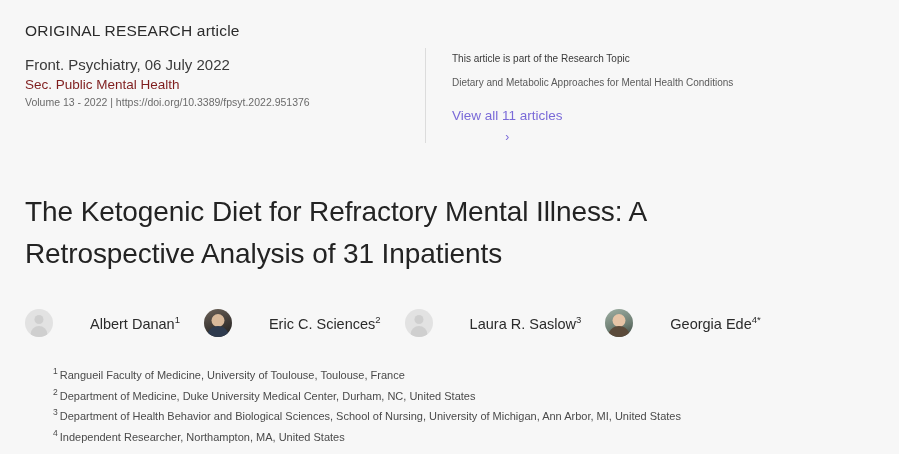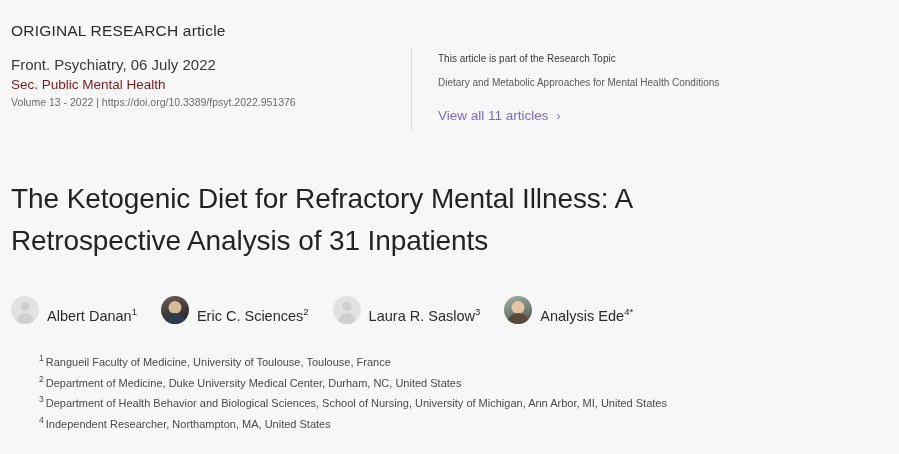--- a/index.html
+++ b/index.html
@@ -12,21 +12,21 @@
     background: #f7f7f7;
     font-family: "Liberation Sans", sans-serif;
     color: #2b2b2b;
     overflow: hidden;
   }
   .page {
     position: relative;
     width: 899px;
     height: 334px;
     box-sizing: border-box;
-    padding: 0 11px;
+    padding: 0 25px;
   }
 
   
   .header {
     display: flex;
     align-items: flex-start;
     padding-top: 22px;
   }
   .header-left {
     width: 400px;
@@ -76,20 +76,21 @@
     margin-top: 2px;
   }
   .view-all {
     margin-top: 14px;
     font-size: 13.5px;
     color: #7a6ad8;
     display: inline-flex;
     align-items: center;
     gap: 8px;
     cursor: pointer;
+    flex-direction: column;
   }
   .view-all .chev {
     font-size: 12px;
     color: #7a6ad8;
     line-height: 1;
   }
 
   
   .title {
     margin-top: 48px;
@@ -103,22 +104,23 @@
 
   
   .authors {
     margin-top: 34px;
     display: flex;
     align-items: center;
     flex-wrap: wrap;
   }
   .author {
     display: flex;
-    align-items: flex-end;
+    align-items: center;
     margin-right: 24px;
+    gap: 29px;
   }
   .avatar {
     width: 28px;
     height: 28px;
     border-radius: 50%;
     background: #e2e2e2;
     margin-right: 8px;
     position: relative;
     overflow: hidden;
     flex: 0 0 28px;
@@ -263,21 +265,21 @@
       <span class="author-name"><span>Eric C. Sciences</span><sup>2</sup></span>
     </div>
 
     <div class="author">
       <span class="avatar ph"></span>
       <span class="author-name"><span>Laura R. Saslow</span><sup>3</sup></span>
     </div>
 
     <div class="author">
       <span class="avatar photo-b"></span>
-      <span class="author-name"><span>Analysis Ede</span><sup>4*</sup></span>
+      <span class="author-name"><span>Georgia Ede</span><sup>4*</sup></span>
     </div>
 
   </div>
 
   <div class="affiliations">
     <div class="affil"><sup>1</sup><span>Rangueil Faculty of Medicine, University of Toulouse, Toulouse, France</span></div>
     <div class="affil"><sup>2</sup><span>Department of Medicine, Duke University Medical Center, Durham, NC, United States</span></div>
     <div class="affil"><sup>3</sup><span>Department of Health Behavior and Biological Sciences, School of Nursing, University of Michigan, Ann Arbor, MI, United States</span></div>
     <div class="affil"><sup>4</sup><span>Independent Researcher, Northampton, MA, United States</span></div>
   </div>

